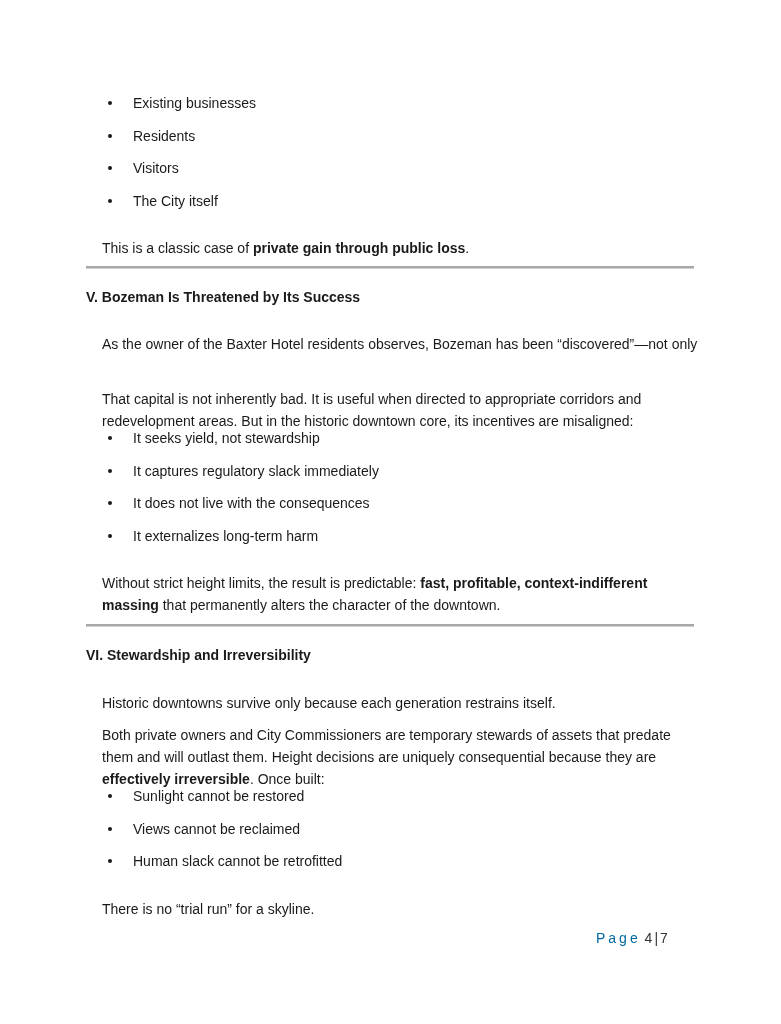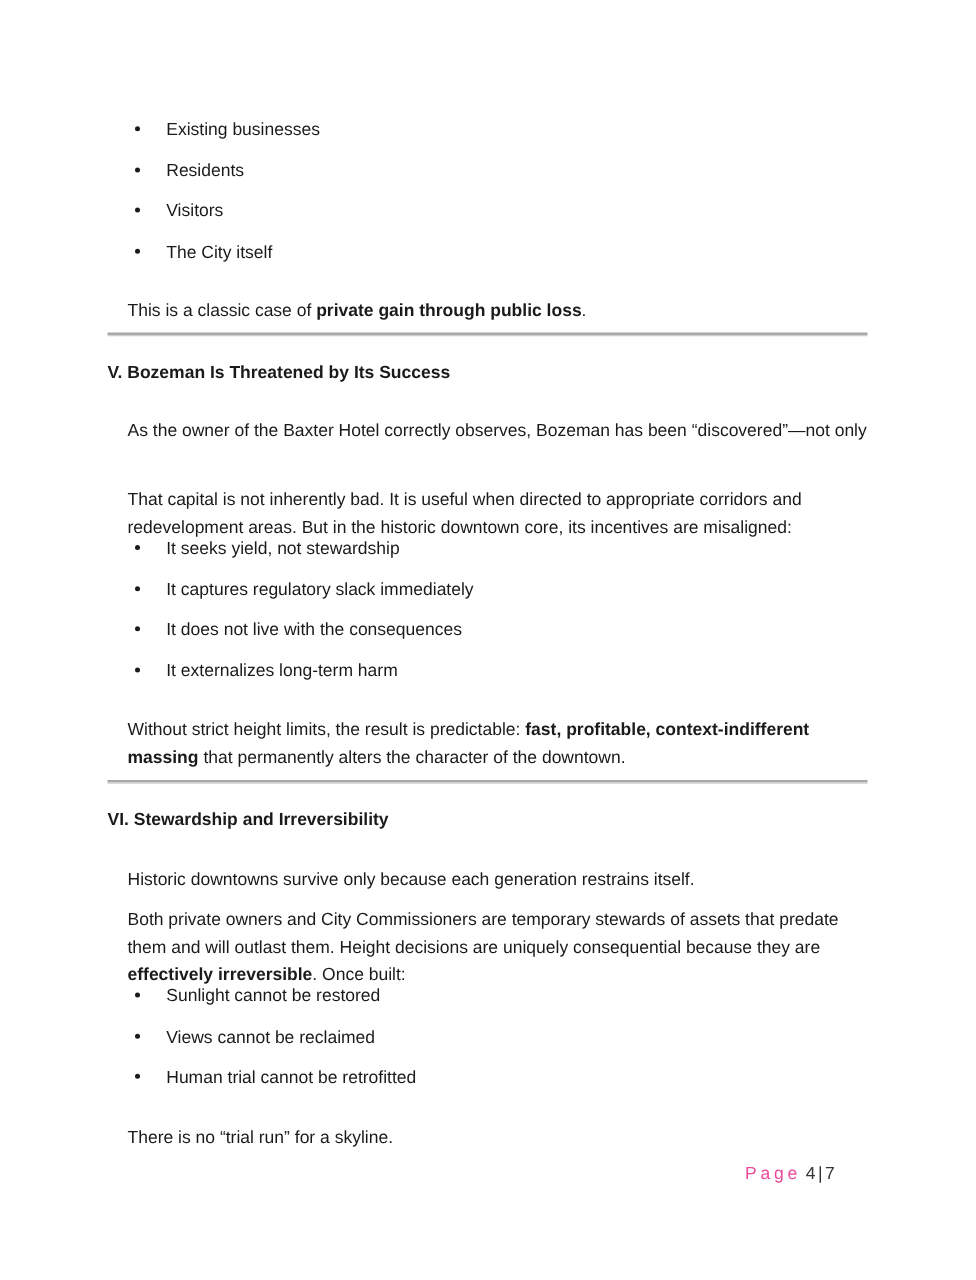--- a/index.html
+++ b/index.html
@@ -60,21 +60,21 @@
       line-height: 18px;
     }
     .footer {
       position: absolute;
       left: 596px;
       top: 930px;
       font-size: 14px;
       letter-spacing: 0;
     }
     .footer .word {
-      color: #ec4899;
+      color: #0369a1;
       letter-spacing: 3px;
     }
     .footer .num {
       color: #333333;
     }
   </style>
 </head>
 <body>
 
 <div class="page">
@@ -88,21 +88,21 @@
 
   <p class="para" style="position:absolute; top:221px; left:0;">
     <span>This is a classic case of </span><b>private gain through public loss</b><span>.</span>
   </p>
 
   <div class="rule" style="position:absolute; top:266px; left:0;"></div>
 
   <h2 class="heading" style="position:absolute; top:288px; left:0; font-size:14px;">V. Bozeman Is Threatened by Its Success</h2>
 
   <p class="para" style="position:absolute; top:317px; left:0; width:620px;">
-    <span>As the owner of the Baxter Hotel correctly observes, Bozeman has been “discovered”—not only</span><br>
+    <span>As the owner of the Baxter Hotel residents observes, Bozeman has been “discovered”—not only</span><br>
   </p>
 
   <p class="para" style="position:absolute; top:372px; left:0; width:620px;">
     <span>That capital is not inherently bad. It is useful when directed to appropriate corridors and</span><br>
     <span>redevelopment areas. But in the historic downtown core, its incentives are misaligned:</span>
   </p>
 
   <ul class="bullet-list" style="position:absolute; top:430px; left:0;">
     <li class="bullet-item"><span class="bullet-dot"></span><span>It seeks yield, not stewardship</span></li>
     <li class="bullet-item"><span class="bullet-dot"></span><span>It captures regulatory slack immediately</span></li>
@@ -125,21 +125,21 @@
 
   <p class="para" style="position:absolute; top:708px; left:0; width:620px;">
     <span>Both private owners and City Commissioners are temporary stewards of assets that predate</span><br>
     <span>them and will outlast them. Height decisions are uniquely consequential because they are</span><br>
     <b>effectively irreversible</b><span>. Once built:</span>
   </p>
 
   <ul class="bullet-list" style="position:absolute; top:788px; left:0;">
     <li class="bullet-item"><span class="bullet-dot"></span><span>Sunlight cannot be restored</span></li>
     <li class="bullet-item"><span class="bullet-dot"></span><span>Views cannot be reclaimed</span></li>
-    <li class="bullet-item"><span class="bullet-dot"></span><span>Human trial cannot be retrofitted</span></li>
+    <li class="bullet-item"><span class="bullet-dot"></span><span>Human slack cannot be retrofitted</span></li>
   </ul>
 
   <p class="para" style="position:absolute; top:882px; left:0;">
     <span>There is no “trial run” for a skyline.</span>
   </p>
 </div>
 
 <div class="footer">
   <span class="word">Page</span>
   <span class="num">4</span><span class="num" style="margin:0 2px;">|</span><span class="num">7</span>

